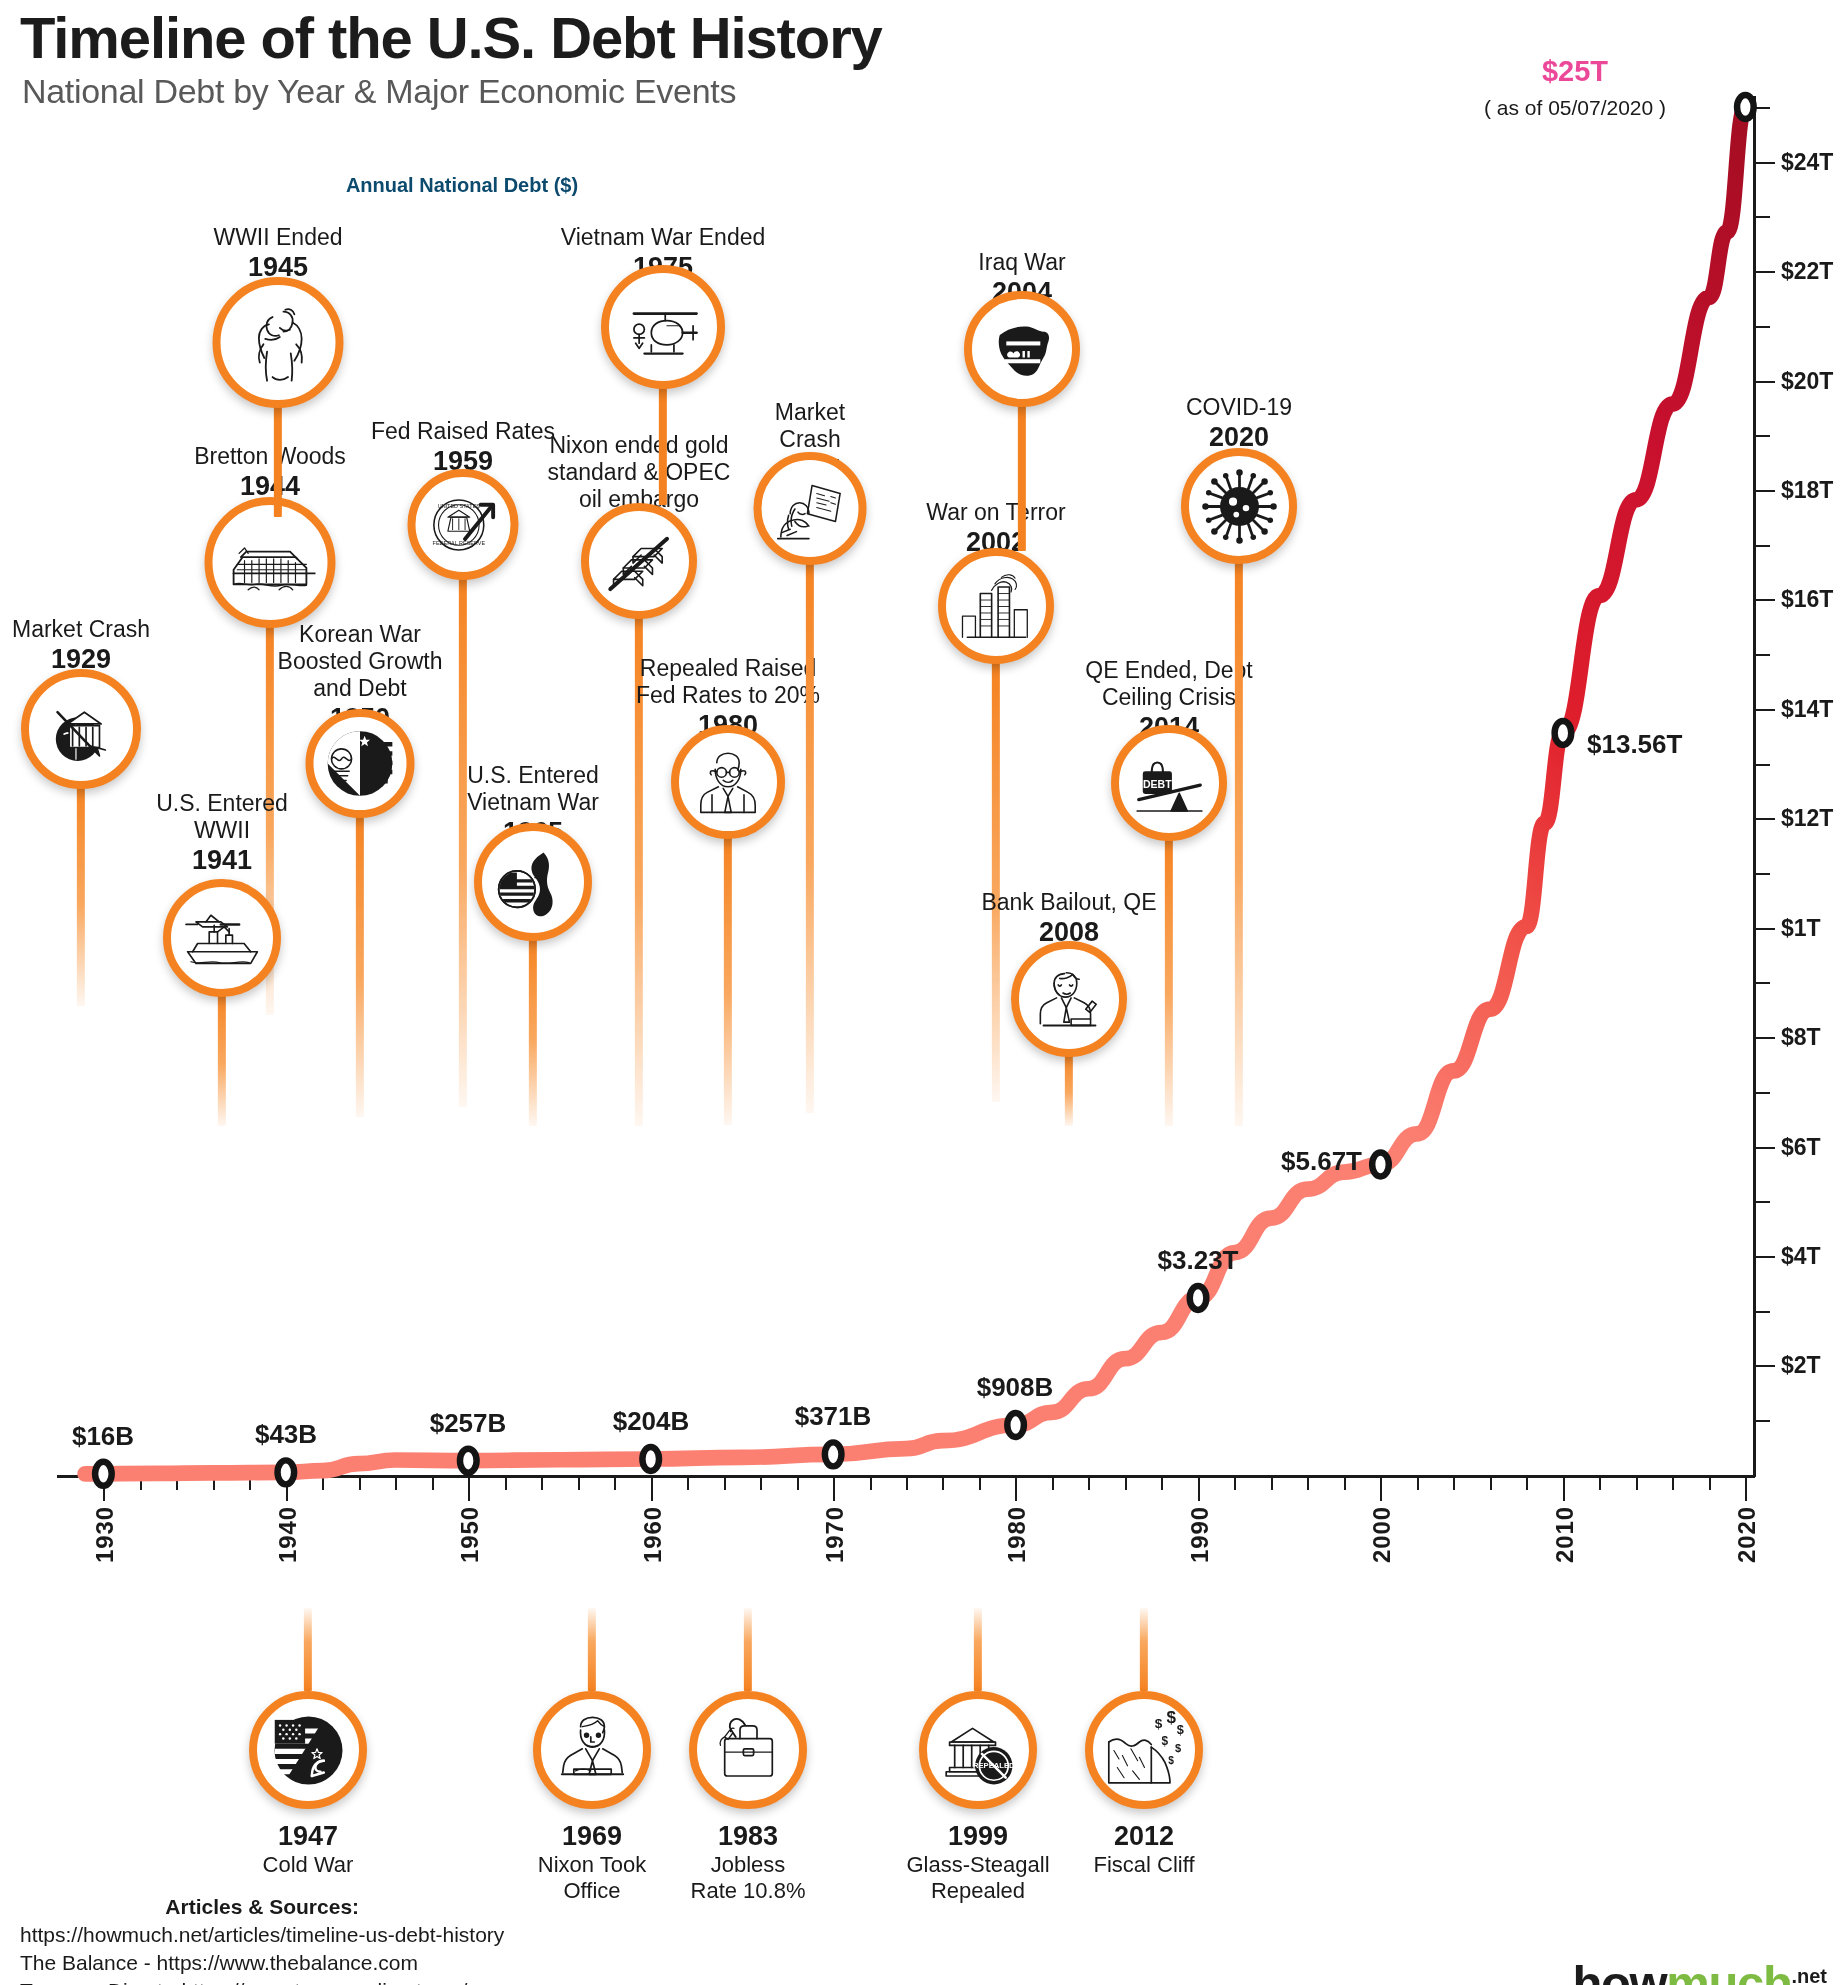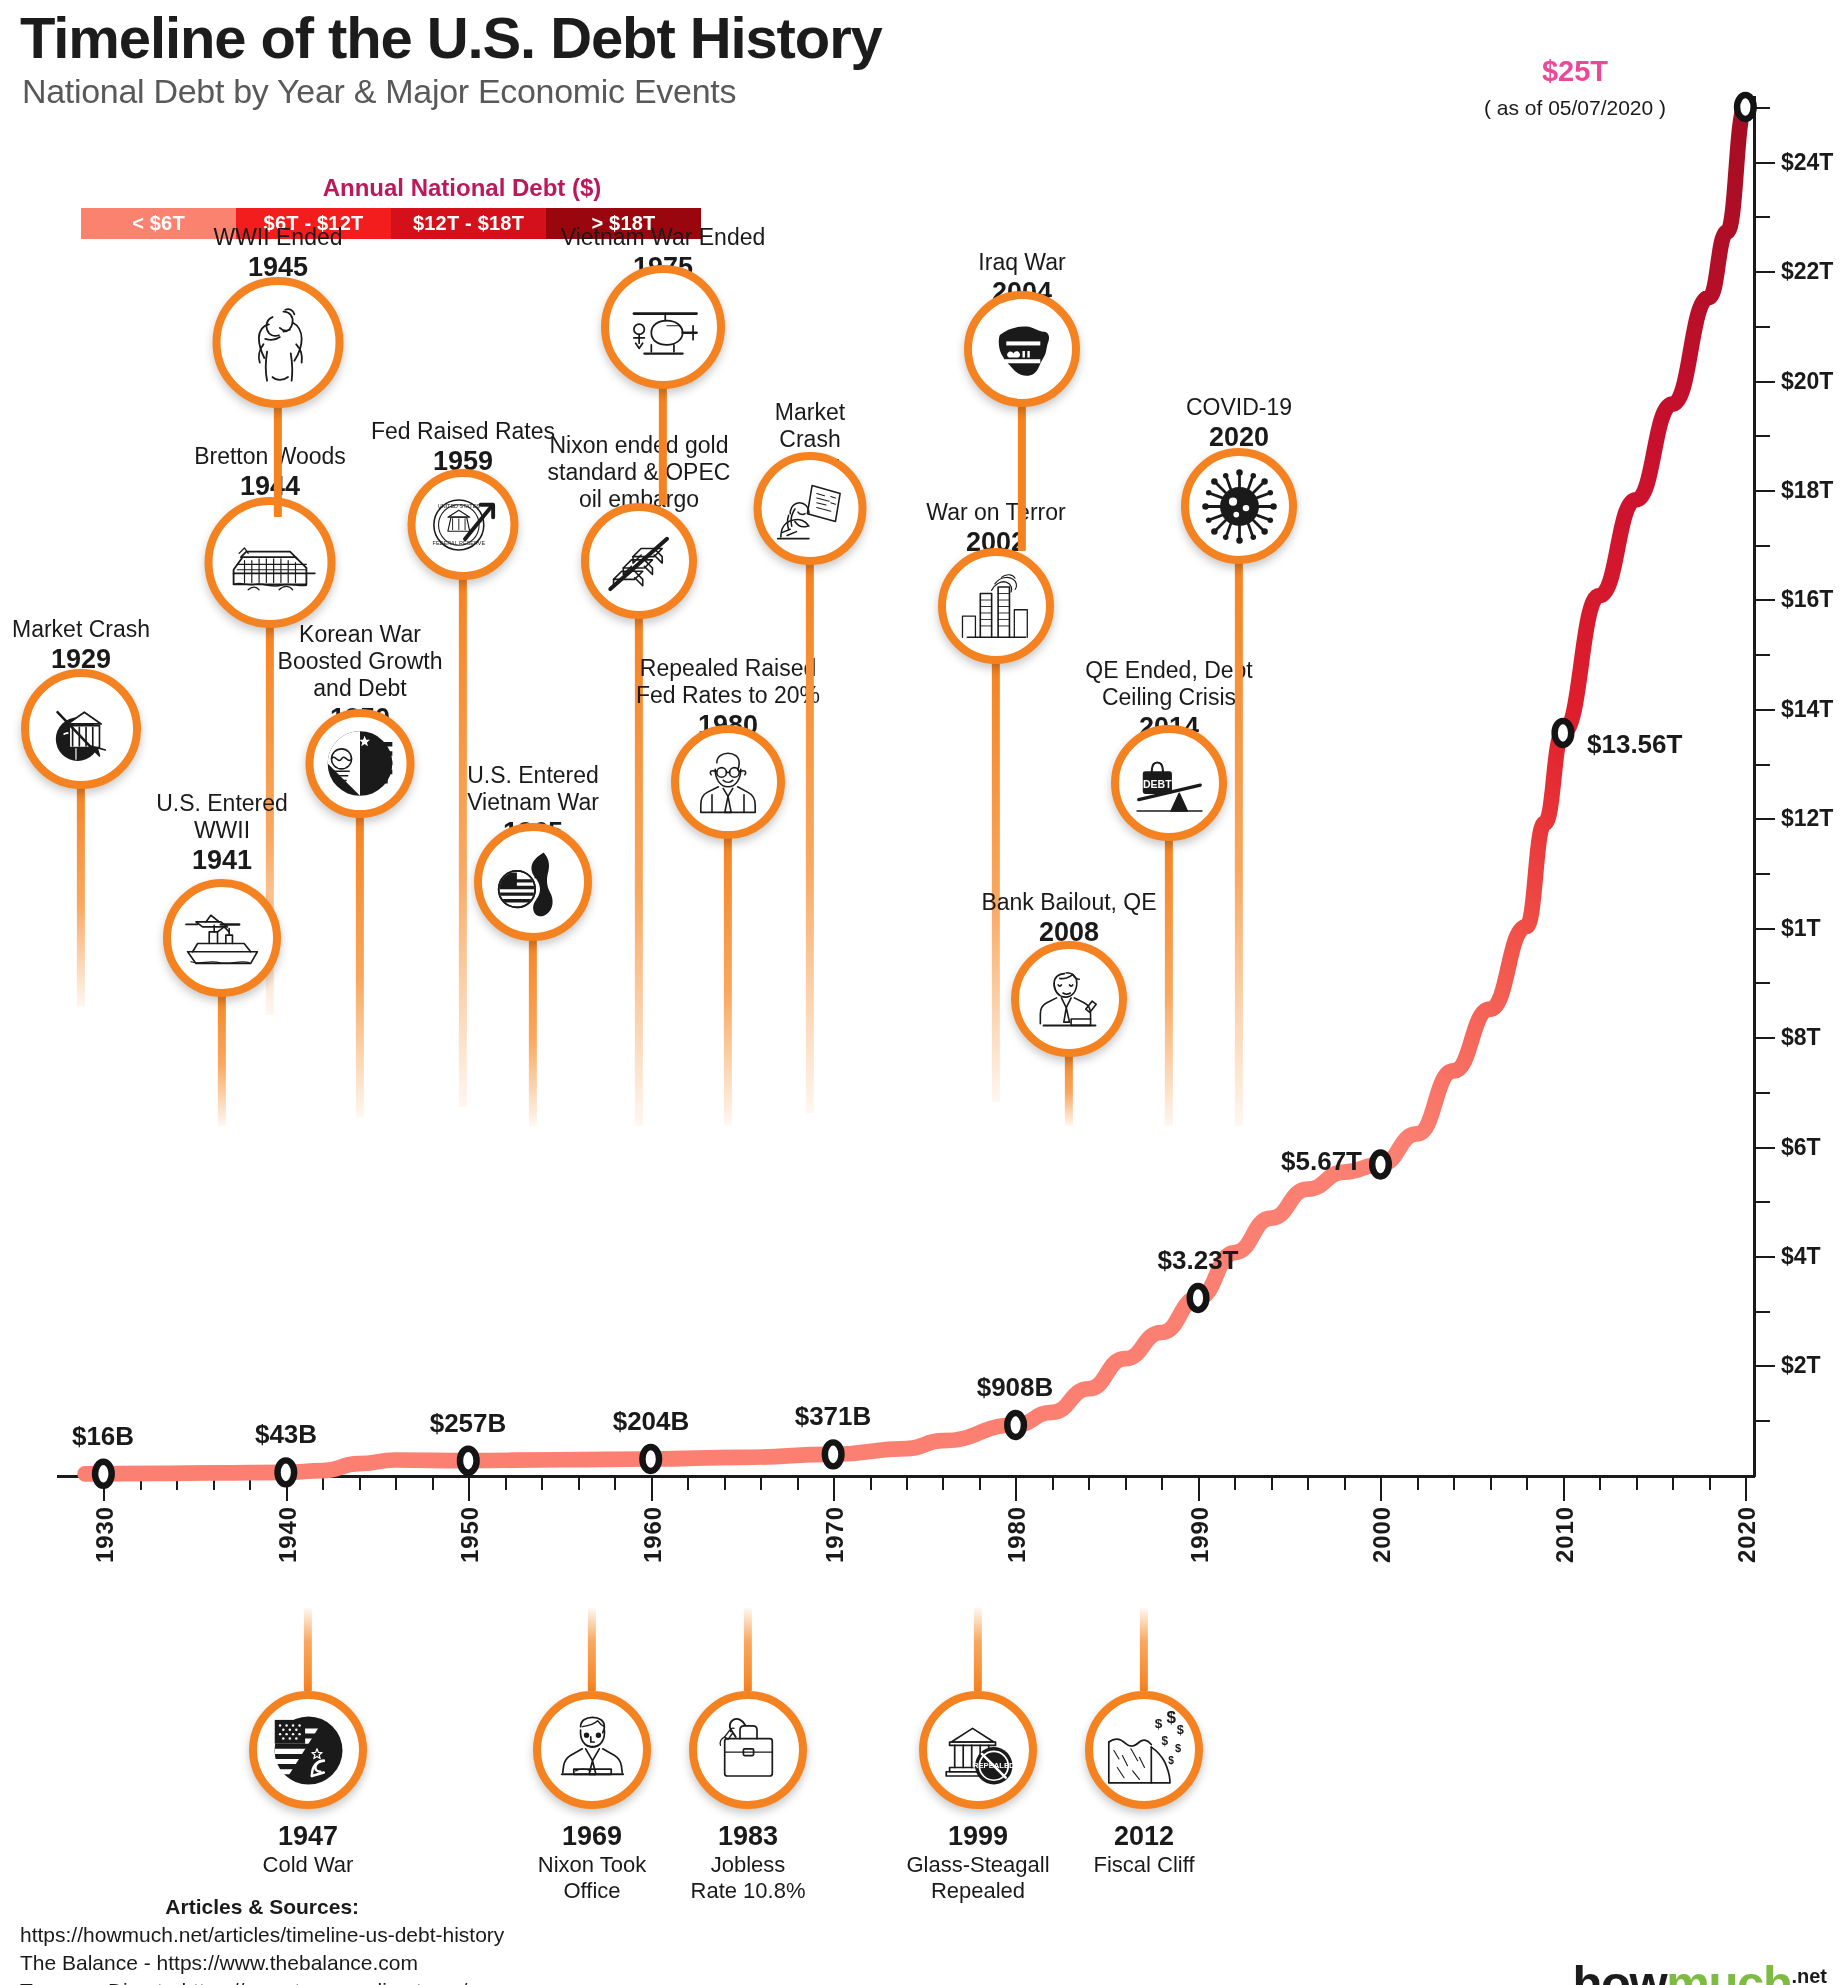--- a/index.html
+++ b/index.html
@@ -24,21 +24,21 @@
   }
   #subtitle{
     position:absolute; left:22px; top:72px;
     font-size:34px; font-weight:normal; color:#595959;
     letter-spacing:-0.3px; white-space:nowrap;
   }
 
   
   #legend-title{
     position:absolute; left:259px; top:174px;
-    font-size:24px; font-weight:bold; color:#be185d;
+    font-size:20px; font-weight:bold; color:#0c4a6e;
     width:406px; text-align:center;
   }
   #legend-bar{
     position:absolute; left:81px; top:208px;
     width:620px; height:31px; display:flex;
   }
   .legend-seg{
     flex:1 1 0; display:flex; align-items:center; justify-content:center;
     color:#ffffff; font-size:20px; font-weight:bold; letter-spacing:0.2px;
   }
@@ -151,26 +151,20 @@
 </style>
 </head>
 <body>
 
 <div id="page">
 
   <div id="subtitle">National Debt by Year &amp; Major Economic Events</div>
   <div id="title">Timeline of the U.S. Debt History</div>
 
   <div id="legend-title">Annual National Debt ($)</div>
-  <div id="legend-bar">
-    <div class="legend-seg" style="background: rgb(252, 130, 112);">&lt; $6T</div>
-    <div class="legend-seg" style="background: rgb(244, 29, 29);">$6T - $12T</div>
-    <div class="legend-seg" style="background: rgb(212, 17, 26);">$12T - $18T</div>
-    <div class="legend-seg" style="background: rgb(153, 6, 13);">&gt; $18T</div>
-  </div>
 
   <div id="peak-value">$25T</div>
   <div id="peak-date">( as of  05/07/2020 )</div>
 
   <div id="axis-y"></div>
   <div id="axis-x"></div>
   <div id="y-ticks">
       <div class="ytick" style="top: 1420px;"></div>
       <div class="ytick major" style="top: 1365px;"></div>
       <div class="ytick" style="top: 1311px;"></div>

